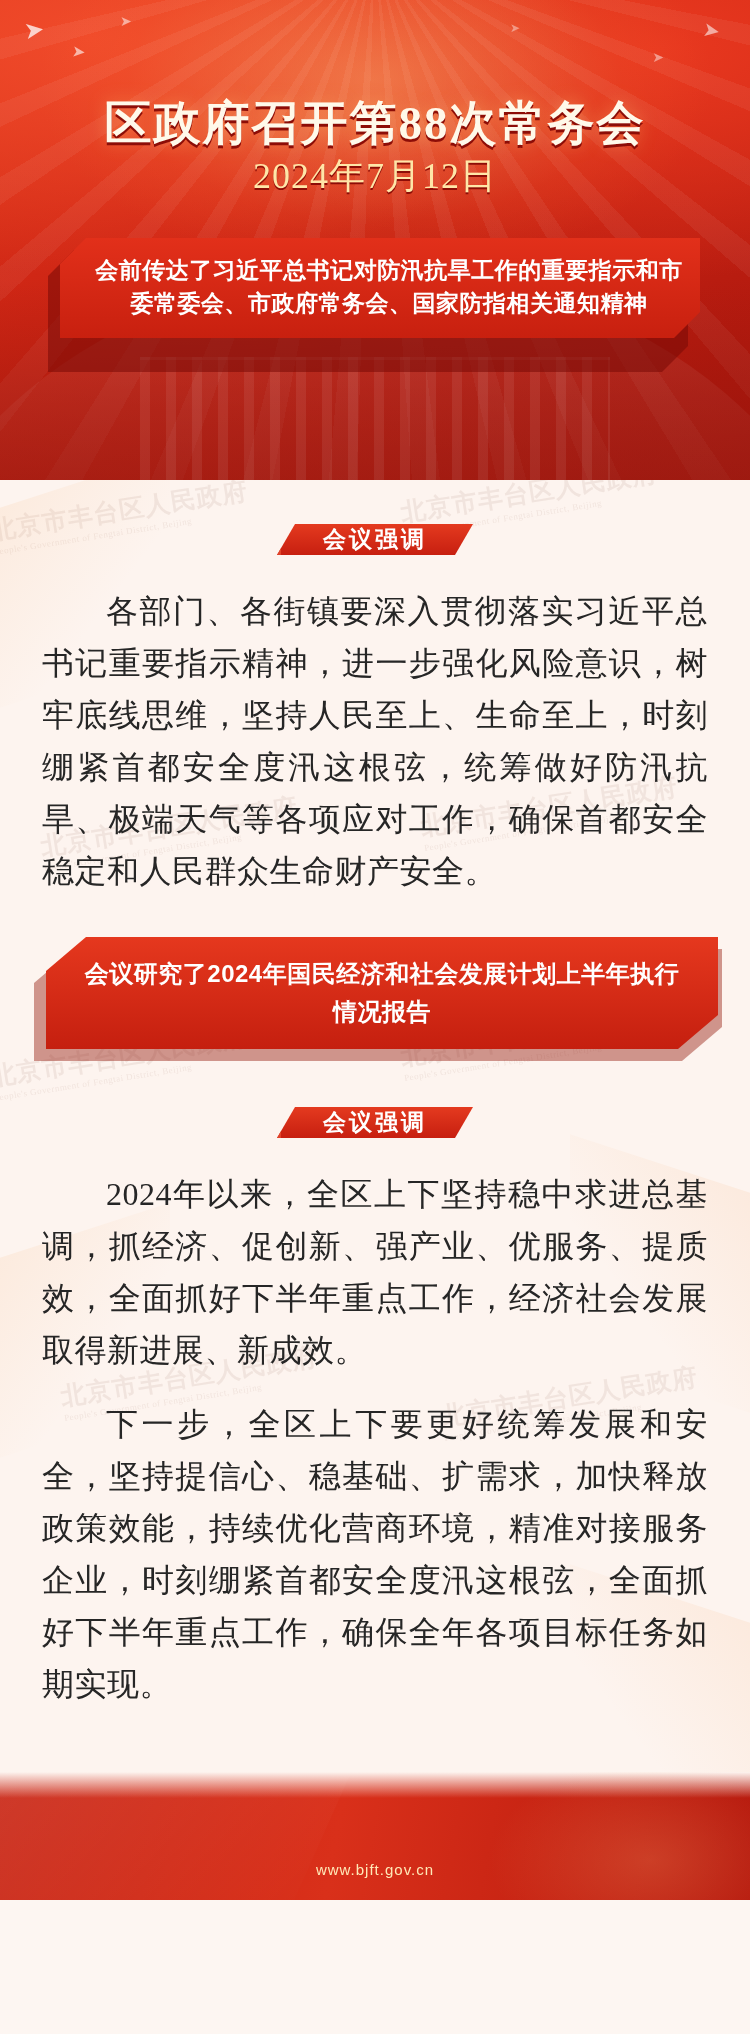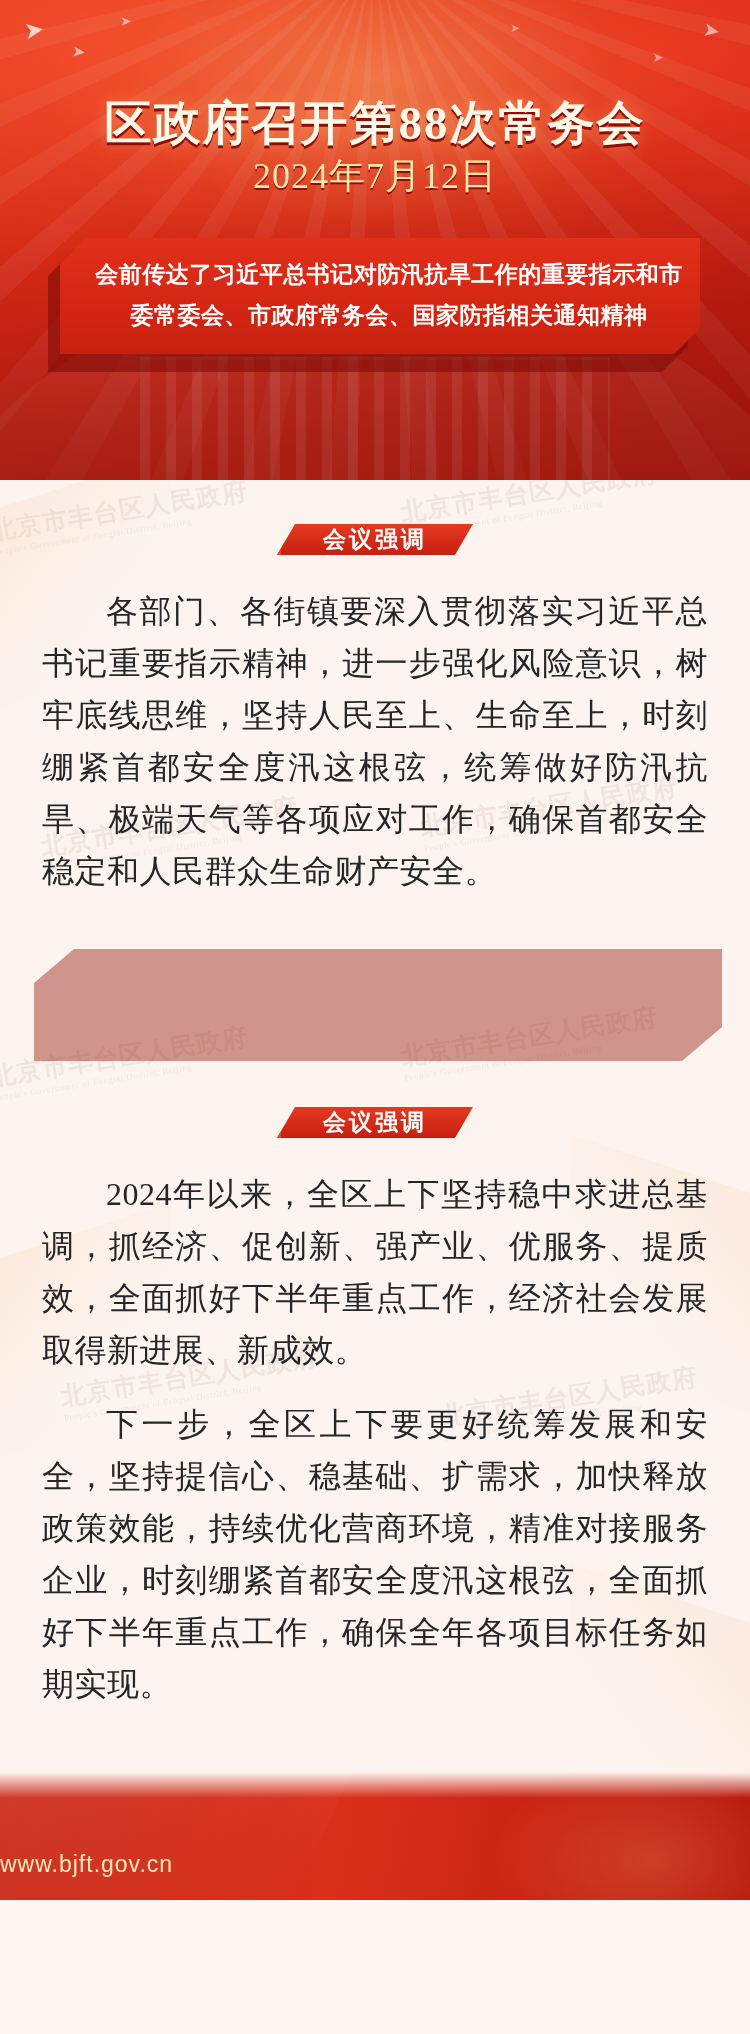--- a/index.html
+++ b/index.html
@@ -123,21 +123,21 @@
     position: absolute;
     left: 60px;
     top: 238px;
     width: 640px;
     padding: 16px 12px 18px 30px;
     box-sizing: border-box;
     background: linear-gradient(180deg, #e2301a 0%, #c8200f 100%);
     color: #ffffff;
     font-weight: bold;
     font-size: 23px;
-    line-height: 41px;
+    line-height: 33px;
     text-align: center;
     letter-spacing: 0.5px;
     clip-path: polygon(26px 0, 100% 0, 100% calc(100% - 26px), calc(100% - 26px) 100%, 0 100%, 0 26px);
     box-shadow: 0 6px 16px rgba(90,8,4,0.35);
   }
   .hdr-banner-shadow {
     position: absolute;
     left: 48px;
     top: 250px;
     width: 640px;
@@ -305,23 +305,23 @@
     right: -60px;
     bottom: -60px;
     width: 320px;
     height: 200px;
     background: radial-gradient(50% 50% at 50% 50%, rgba(255,180,120,0.22), rgba(255,180,120,0));
   }
   .footer-url {
     position: absolute;
     left: 0; right: 0;
     bottom: 22px;
-    text-align: left;
+    text-align: center;
     color: #ffe9b8;
-    font-size: 23px;
+    font-size: 15px;
     letter-spacing: 1px;
     font-family: "Liberation Sans", sans-serif;
   }
   .footer-top-fade {
     position: absolute;
     left: 0; right: 0; top: 0;
     height: 26px;
     background: linear-gradient(180deg, rgba(253,244,239,1), rgba(253,244,239,0));
   }
 </style>
@@ -374,20 +374,21 @@
           <span class="pill-tail-r"></span>
           <span>会议强调</span>
         </div>
       </div>
       <p class="para">各部门、各街镇要深入贯彻落实习近平总书记重要指示精神，进一步强化风险意识，树牢底线思维，坚持人民至上、生命至上，时刻绷紧首都安全度汛这根弦，统筹做好防汛抗旱、极端天气等各项应对工作，确保首都安全稳定和人民群众生命财产安全。</p>
     </div>
 
     <div class="section">
       <div class="band-wrap">
         <div class="band-shadow"></div>
+        <div class="band">会议研究了2024年国民经济和社会发展计划上半年执行情况报告</div>
       </div>
 
       <div class="pill-wrap">
         <div class="pill">
           <span class="pill-tail-l"></span>
           <span class="pill-tail-r"></span>
           <span>会议强调</span>
         </div>
       </div>
 

